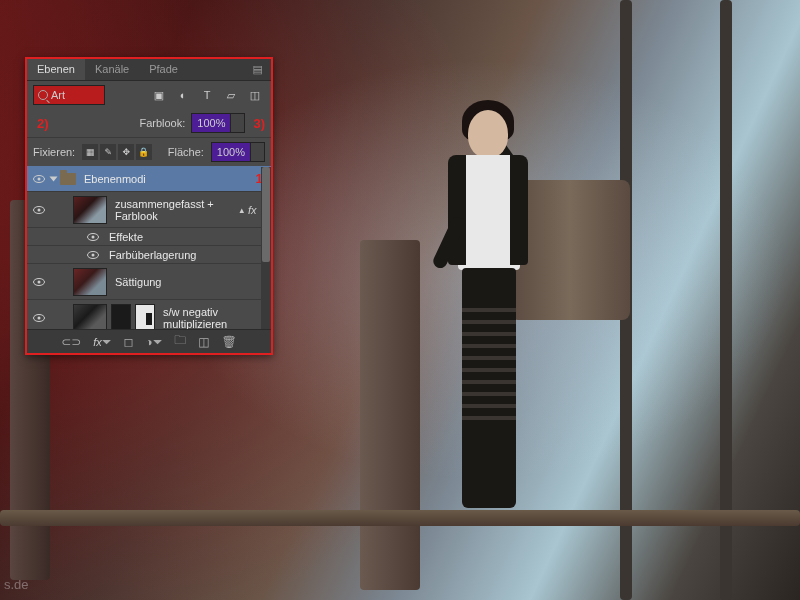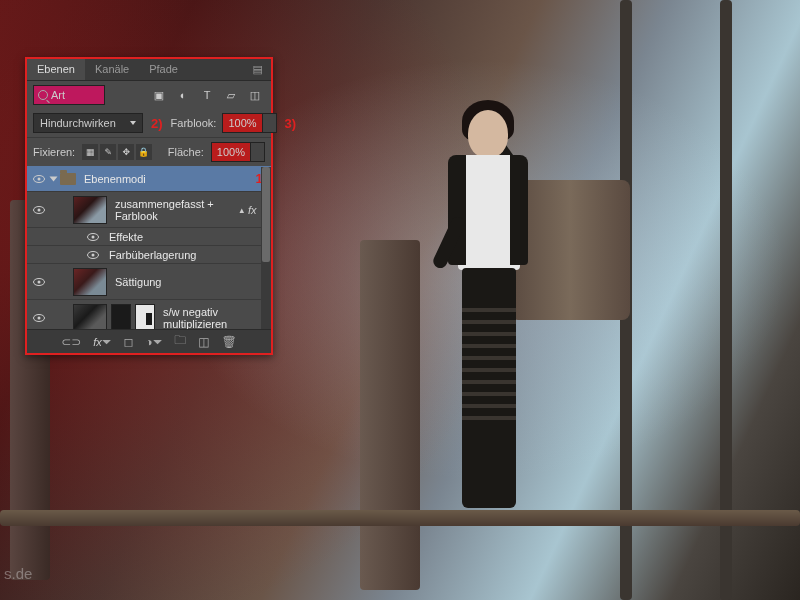--- a/index.html
+++ b/index.html
@@ -22,28 +22,28 @@
 .p3{left:620px;top:0;width:12px;height:600px;background:#3a3530}
 .p4{left:720px;top:0;width:12px;height:600px;background:#3a3530}
 .p5{left:510px;top:180px;width:120px;height:140px;background:linear-gradient(90deg,#5a4a40,#7a6a5a,#5a4a40);border-radius:8px}
 .p6{left:0;top:510px;width:800px;height:16px;background:linear-gradient(0deg,#4a3a30,#6a5a48)}
 .panel{position:absolute;left:25px;top:57px;width:248px;height:298px;background:#4a4a4a;border:2px solid #e02020;box-shadow:0 2px 8px rgba(0,0,0,.5)}
 .tabs{display:flex;background:#3a3a3a;height:22px;border-bottom:1px solid #2a2a2a}
 .tab{padding:4px 10px;color:#999;cursor:pointer}
 .tab.active{background:#4a4a4a;color:#ddd}
 .tab-menu{margin-left:auto;padding:4px 8px;color:#999}
 .row{display:flex;align-items:center;padding:4px 6px;gap:4px}
-.filter{display:flex;align-items:center;background:#be185d;border:1px solid #222;height:20px;padding:0 4px;width:72px}
+.filter{display:flex;align-items:center;background:#b91c1c;border:1px solid #222;height:20px;padding:0 4px;width:72px}
 .filter .mag{width:10px;height:10px;border:1px solid #aaa;border-radius:50%;position:relative;margin-right:3px}
 .filter .mag::after{content:"";position:absolute;right:-3px;bottom:-3px;width:4px;height:1px;background:#aaa;transform:rotate(45deg)}
 .icon-btn{width:20px;height:20px;display:flex;align-items:center;justify-content:center;color:#ccc;cursor:pointer}
 .select{display:flex;align-items:center;justify-content:space-between;background:#333;border:1px solid #222;height:20px;padding:0 6px;min-width:110px}
 .select .arr{width:0;height:0;border-left:3px solid transparent;border-right:3px solid transparent;border-top:4px solid #ccc}
 .label{color:#ccc;margin-right:2px}
-.pct-input{display:flex;align-items:center;background:#b91c1c;border:1px solid #222;height:20px}
+.pct-input{display:flex;align-items:center;background:#4c1d95;border:1px solid #222;height:20px}
 .pct-input span{padding:0 5px}
 .pct-input .btn{width:14px;height:18px;background:#444;border-left:1px solid #222;display:flex;align-items:center;justify-content:center}
 .annot{color:#e02020;font-weight:bold;font-size:13px;margin-left:4px}
 .lock-row{display:flex;align-items:center;padding:4px 6px;gap:5px;border-top:1px solid #3a3a3a}
 .lock-icons{display:flex;gap:2px}
 .lock-ic{width:16px;height:16px;background:#3a3a3a;display:flex;align-items:center;justify-content:center;font-size:9px}
 .layers{background:#4a4a4a;overflow-y:auto;height:180px}
 .layer{display:flex;align-items:center;min-height:26px;border-bottom:1px solid #3a3a3a;padding:2px 4px;gap:4px}
 .layer.sel{background:#5a7aa5}
 .layer.tall{min-height:36px}
@@ -59,21 +59,21 @@
 .th3b{width:20px;background:#1a1a1a}
 .th3c{width:20px;background:#e8e8e8;position:relative}
 .th3c::after{content:"";position:absolute;right:2px;top:8px;width:6px;height:12px;background:#1a1a1a}
 .lname{flex:1;color:#e8e8e8;padding-left:4px}
 .fx{color:#ccc;font-style:italic;margin-right:2px}
 .sub{padding-left:58px;min-height:18px}
 .bottom-bar{position:absolute;bottom:0;left:0;right:0;height:24px;background:#3a3a3a;display:flex;align-items:center;justify-content:center;gap:12px;border-top:1px solid #2a2a2a}
 .bottom-bar .bi{color:#aaa;cursor:pointer;font-size:12px}
 .scrollbar{position:absolute;right:0;top:108px;width:10px;height:165px;background:#3a3a3a}
 .scrollthumb{position:absolute;right:1px;top:108px;width:8px;height:95px;background:#6a6a6a;border-radius:2px}
-.watermark{position:absolute;left:4px;bottom:18px;color:rgba(220,220,220,.4);font-size:15px}
+.watermark{position:absolute;left:4px;bottom:8px;color:rgba(220,220,220,.4);font-size:13px}
 </style>
 </head>
 <body>
 
 <div class="bg"></div>
 <div class="pipe p1"></div>
 <div class="pipe p2"></div>
 <div class="pipe p3"></div>
 <div class="pipe p4"></div>
 <div class="pipe p5"></div>
@@ -106,24 +106,20 @@
     </div>
     <div style="flex:1"></div>
     <div class="icon-btn">▣</div>
     <div class="icon-btn">◐</div>
     <div class="icon-btn">T</div>
     <div class="icon-btn">▱</div>
     <div class="icon-btn">◫</div>
   </div>
 
   <div class="row">
-    <div class="select">
-      <span>Hindurchwirken</span>
-      <span class="arr"></span>
-    </div>
     <span class="annot">2)</span>
     <div style="flex:1"></div>
     <span class="label">Farblook:</span>
     <div class="pct-input">
       <span>100%</span>
       <div class="btn">
           <span class="arr"></span>
         </div>
     </div>
     <span class="annot">3)</span>

